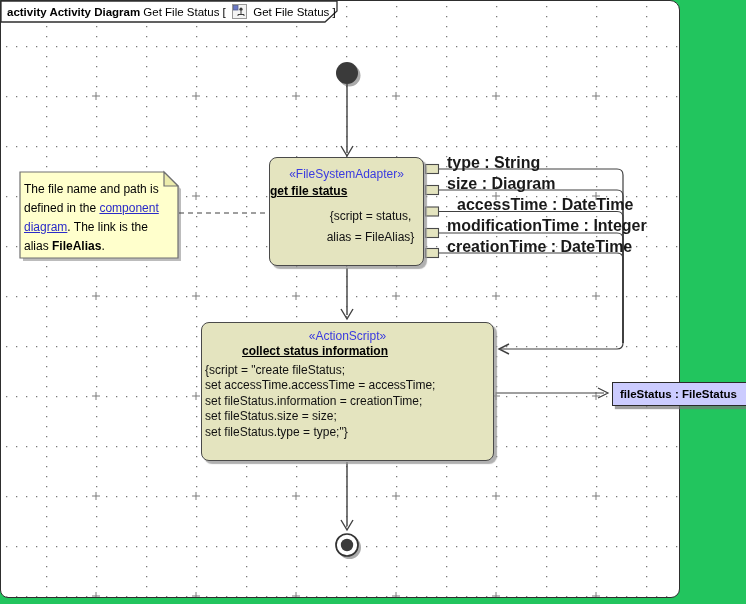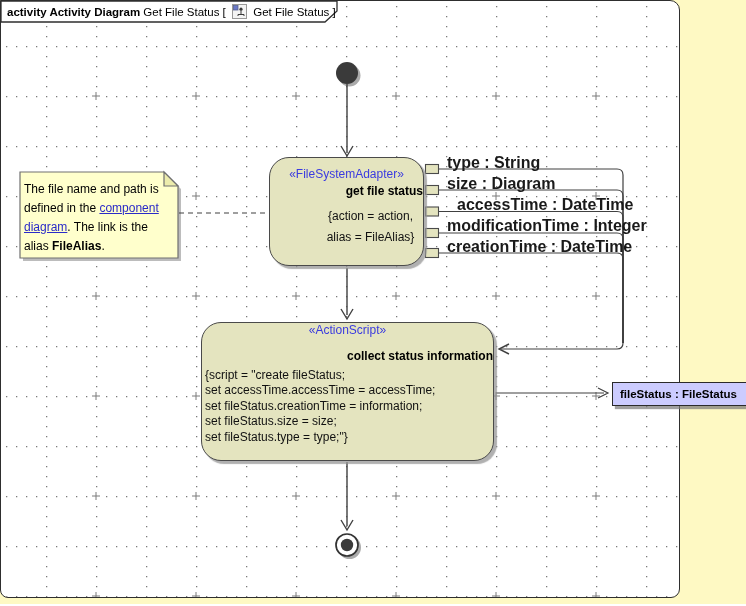--- a/index.html
+++ b/index.html
@@ -1,18 +1,18 @@
 <!DOCTYPE html>
 <html><head>
 <meta charset="utf-8">
 <style>
   html,body{margin:0;padding:0;}
   #canvas{
     position:relative; width:746px; height:604px; overflow:hidden;
-    background:#fef9c3;
+    background:#22c55e;
     font-family:"Liberation Sans", sans-serif;
     -webkit-font-smoothing:antialiased;
   }
   .abs{position:absolute;}
   #frame{
     position:absolute; left:0; top:0; width:678px; height:596px;
     background:#FFFFFF; border:1.5px solid #2E2E2E;
     border-radius:0 10px 9px 8px; overflow:hidden;
   }
   #gridsvg{position:absolute; left:0; top:0;}
@@ -20,33 +20,33 @@
   #overlay [data-interactable="true"]{pointer-events:auto;}
 
   .header-text{
     left:7px; top:4px; height:16px; white-space:nowrap;
     font-size:11.5px; color:#000; line-height:15px;
   }
   .header-text b{font-weight:bold;}
   .hicon{display:inline-block; vertical-align:-3px; margin:0 3px;}
 
   .action{
-    background:#E4E4BF; border:1.5px solid #4A4A4A; border-radius:20px;
+    background:#E4E4BF; border:1.5px solid #4A4A4A; border-radius:8px;
     box-shadow:3px 3px 1px rgba(150,150,150,.75);
     color:#111; font-size:12px;
   }
   .stereo{ text-align:center; color:#3A3AE0; }
-  .aname{ text-align:right; font-weight:bold; color:#000; }
+  .aname{ text-align:left; font-weight:bold; color:#000;text-decoration:underline; }
   #action1{ left:269px; top:157px; width:153px; height:107px; }
   #action1 .stereo{ margin-top:9px; }
   #action1 .aname{ margin-top:3px; }
   #action1 .tags{ margin-top:8px; padding-left:48px; text-align:center; line-height:21px; }
   #action2{ left:201px; top:322px; width:291px; height:137px; }
-  #action2 .stereo{ }
-  #action2 .aname{ margin-top:12px; }
+  #action2 .stereo{ margin-top:6px; }
+  #action2 .aname{ margin-top:1px;padding-left:40px; }
   #action2 .script{ margin-top:5px; padding:0 3px; }
   #action2 .script div{ line-height:15.4px; white-space:nowrap; }
 
   .pin-label{ font-size:16px; color:#1A1A1A; white-space:nowrap;font-weight:bold; }
 
   .note-text{
     left:24px; top:180px; width:150px;
     font-size:12px; line-height:19px; color:#000;
   }
   .note-text .link{ color:#2A2AC8; text-decoration:underline; cursor:pointer; }
@@ -130,42 +130,42 @@
         <path d="M9,6.5 V10.5 M6,10.5 H12 M6,10.5 V12 M12,10.5 V12" stroke="#3A3A3A" stroke-width="1" fill="none"></path>
       </svg>
     </span>
     <span data-interactable="false">Get File Status ]</span>
   </div>
 
   <div id="action1" class="abs action" data-interactable="true">
     <div class="stereo" data-interactable="false">«FileSystemAdapter»</div>
     <div class="aname" data-interactable="false">get file status</div>
     <div class="tags" data-interactable="false">
-      <div data-interactable="false">{action = action,</div>
+      <div data-interactable="false">{script = status,</div>
       <div data-interactable="false">alias = FileAlias}</div>
     </div>
   </div>
 
   <div class="abs pin-label" style="left:447px; top:154px;" data-interactable="false">type : String</div>
   <div class="abs pin-label" style="left:447px; top:175px;" data-interactable="false">size : Diagram</div>
   <div class="abs pin-label" style="left:457px; top:196px;" data-interactable="false">accessTime : DateTime</div>
   <div class="abs pin-label" style="left:447px; top:217px;" data-interactable="false">modificationTime : Integer</div>
   <div class="abs pin-label" style="left:447px; top:238px;" data-interactable="false">creationTime : DateTime</div>
 
   <div class="abs note-text" data-interactable="false">
     <span data-interactable="false">The file name and path is defined in the </span><span class="link" data-interactable="true">component diagram</span><span data-interactable="false">. The link is the alias </span><b data-interactable="false">FileAlias</b><span data-interactable="false">.</span>
   </div>
 
   <div id="action2" class="abs action" data-interactable="true">
     <div class="stereo" data-interactable="false">«ActionScript»</div>
     <div class="aname" data-interactable="false">collect status information</div>
     <div class="script" data-interactable="false">
       <div data-interactable="false">{script = "create fileStatus;</div>
       <div data-interactable="false">set accessTime.accessTime = accessTime;</div>
-      <div data-interactable="false">set fileStatus.creationTime = information;</div>
+      <div data-interactable="false">set fileStatus.information = creationTime;</div>
       <div data-interactable="false">set fileStatus.size = size;</div>
       <div data-interactable="false">set fileStatus.type = type;"}</div>
     </div>
   </div>
 
   <div id="objnode" class="abs" data-interactable="true">
     <span data-interactable="false">fileStatus : FileStatus</span>
   </div>
 
 </div>

